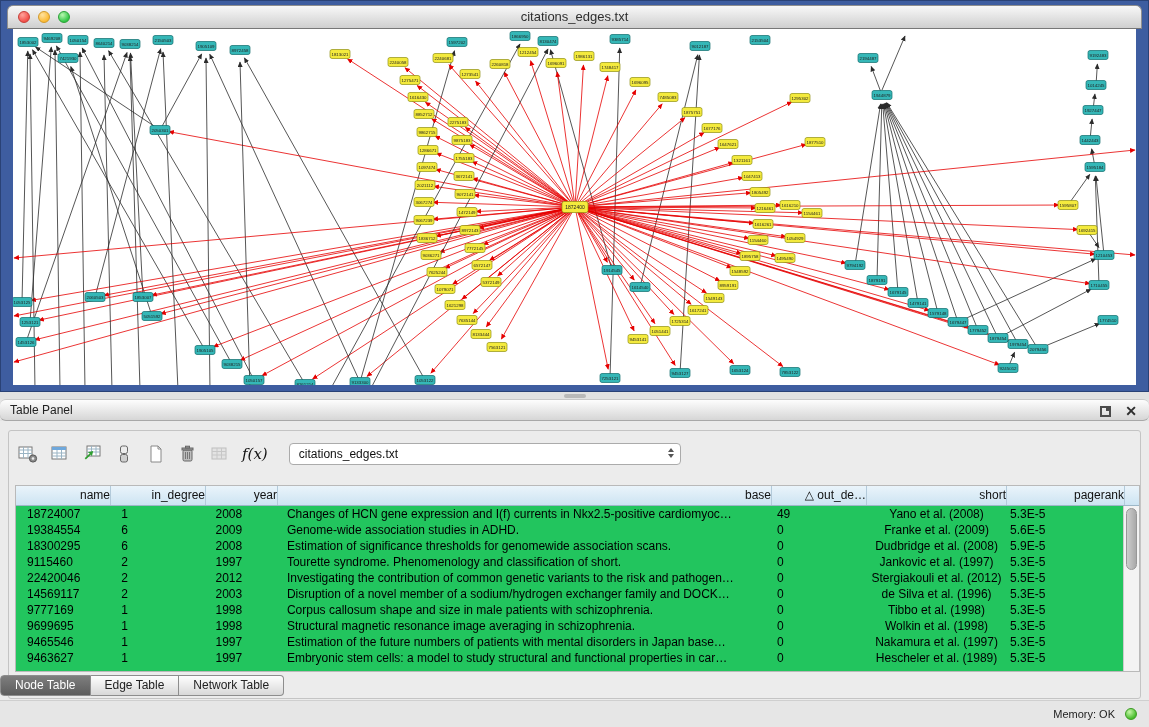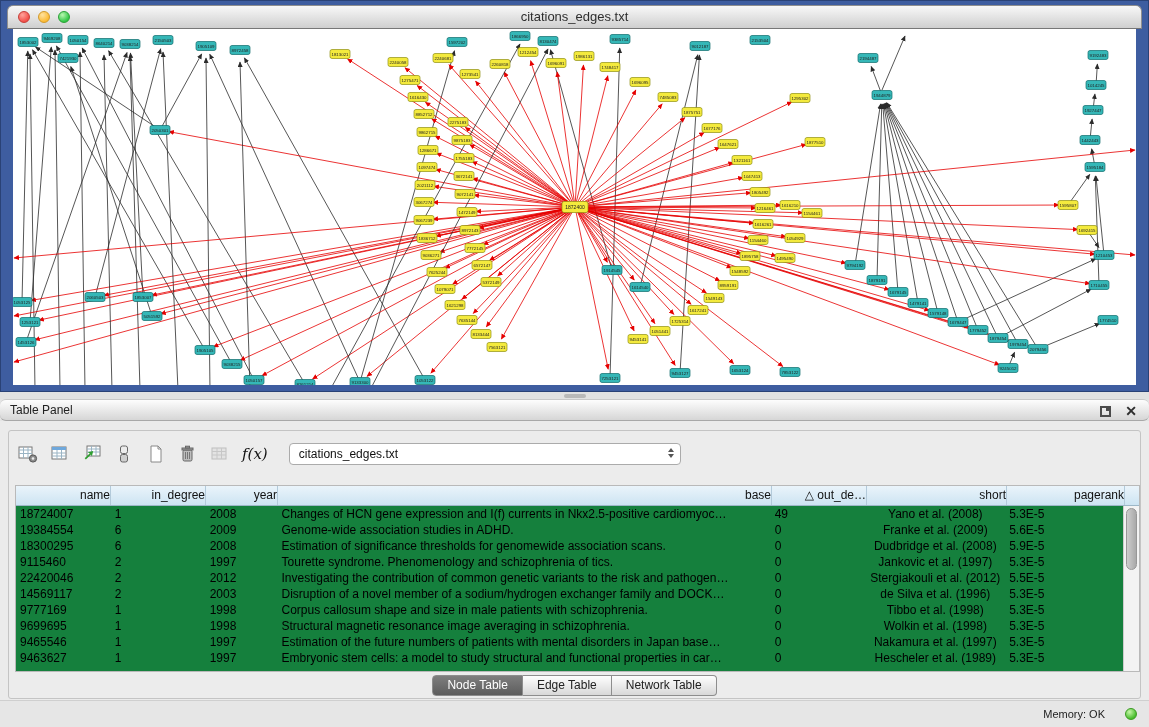--- a/index.html
+++ b/index.html
@@ -51,44 +51,44 @@
   .tri-up   { width:0; height:0; border-left:3.5px solid transparent; border-right:3.5px solid transparent; border-bottom:4.5px solid #555; }
   .tri-down { width:0; height:0; border-left:3.5px solid transparent; border-right:3.5px solid transparent; border-top:4.5px solid #555; }
 
   
   .table { position:absolute; left:15px; top:64px; width:1125px; height:187px;
            background:#fff; border:1px solid #b9b9b9; }
   .thead { height:20px; display:flex; background:linear-gradient(#eaf4fb,#cde4f2);
            border-bottom:1px solid #9db7c7; }
   .th { font-size:12px; line-height:19px; text-align:right; color:#111;
         border-right:1px solid #b3cada; overflow:hidden; white-space:nowrap; }
-  .tbody { position:absolute; top:20px; left:0; right:16px; bottom:0; overflow:hidden; background:#15803d; }
+  .tbody { position:absolute; top:20px; left:0; right:16px; bottom:0; overflow:hidden; background:#22c55e;padding-left:7px; }
   .tr { height:16px; display:flex; }
   .td { font-size:12px; line-height:16px; padding-left:4px; color:#000;
         white-space:nowrap; overflow:hidden; }
   .c-name{width:95px} .c-in_degree{width:95px} .c-year{width:72px} .c-title{width:494px}
   .c-out_degree{width:95px} .c-short{width:140px} .c-pagerank{width:118px}
   .td.c-short { text-align:center; padding-left:0; }
   .vscroll { position:absolute; right:0; top:20px; bottom:0; width:16px;
              background:#f3f3f3; border-left:1px solid #cccccc; }
   .thumb { position:absolute; left:2px; right:2px; top:2px; height:62px;
            background:linear-gradient(90deg,#cdcdcd,#a9a9a9); border:1px solid #979797; border-radius:7px; }
 
   
-  .tabs { position:absolute; left:0; right:0; top:254px; display:flex; justify-content:center; }
+  .tabs { position:absolute; left:0; right:0; top:254px; display:flex; }
   .tab { height:21px; line-height:19px; padding:0 14px; font-size:12px; color:#222;
          background:linear-gradient(#fefefe,#d8d8d8); border:1px solid #8d8d8d; border-left:none; }
   .tab:first-child { border-left:1px solid #8d8d8d; border-radius:4px 0 0 4px; }
   .tab:last-child  { border-radius:0 4px 4px 0; }
   .tab.active { background:linear-gradient(#7e7e7e,#5d5d5d); color:#fff; }
 
   
   #statusbar { position:absolute; bottom:0; left:0; right:0; height:27px; background:#e6e6e6;
                border-top:1px solid #cfcfcf; display:flex; justify-content:flex-end;
-               align-items:center; gap:20px; padding-right:12px; font-size:11px; color:#222; }
+               align-items:center; gap:10px; padding-right:12px; font-size:11px; color:#222; }
   .mem-dot { width:12px; height:12px; border-radius:50%;
              background:radial-gradient(circle at 35% 30%, #c6f7a8, #49bd2e 70%); border:1px solid #3a9b21; }
 </style>
 </head>
 <body>
 
 <div id="root">
 
   <div id="network-window">
     <div class="titlebar">
@@ -851,21 +851,21 @@
             <div class="td c-year">2008</div>
             <div class="td c-title">Estimation of significance thresholds for genomewide association scans.</div>
             <div class="td c-out_degree">0</div>
             <div class="td c-short">Dudbridge et al. (2008)</div>
             <div class="td c-pagerank">5.9E-5</div>
           </div>
           <div class="tr">
             <div class="td c-name">9115460</div>
             <div class="td c-in_degree">2</div>
             <div class="td c-year">1997</div>
-            <div class="td c-title">Tourette syndrome. Phenomenology and schizophrenia of tics.</div>
+            <div class="td c-title">Tourette syndrome. Phenomenology and classification of short.</div>
             <div class="td c-out_degree">0</div>
             <div class="td c-short">Jankovic et al. (1997)</div>
             <div class="td c-pagerank">5.3E-5</div>
           </div>
           <div class="tr">
             <div class="td c-name">22420046</div>
             <div class="td c-in_degree">2</div>
             <div class="td c-year">2012</div>
             <div class="td c-title">Investigating the contribution of common genetic variants to the risk and pathogen…</div>
             <div class="td c-out_degree">0</div>

